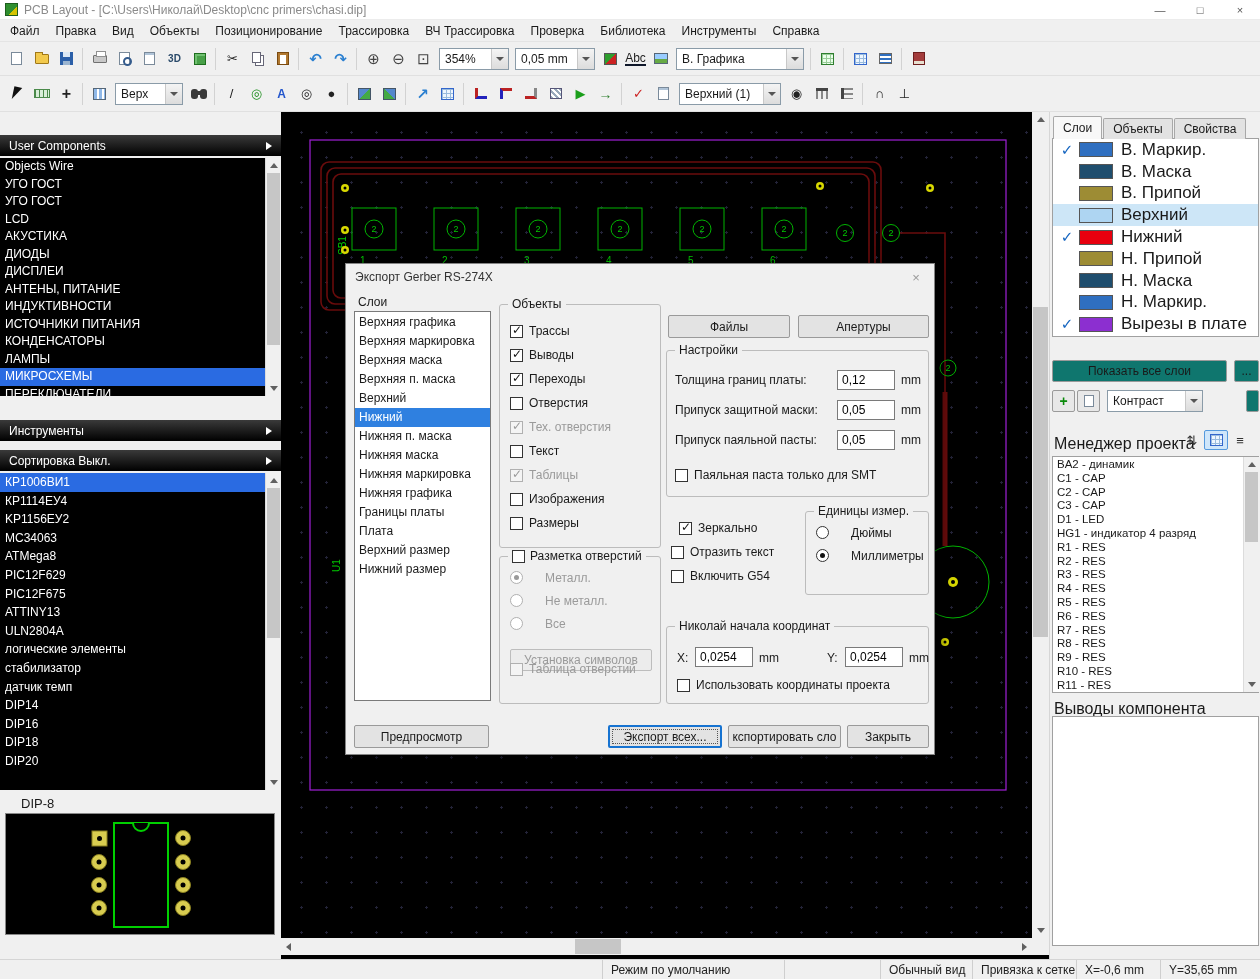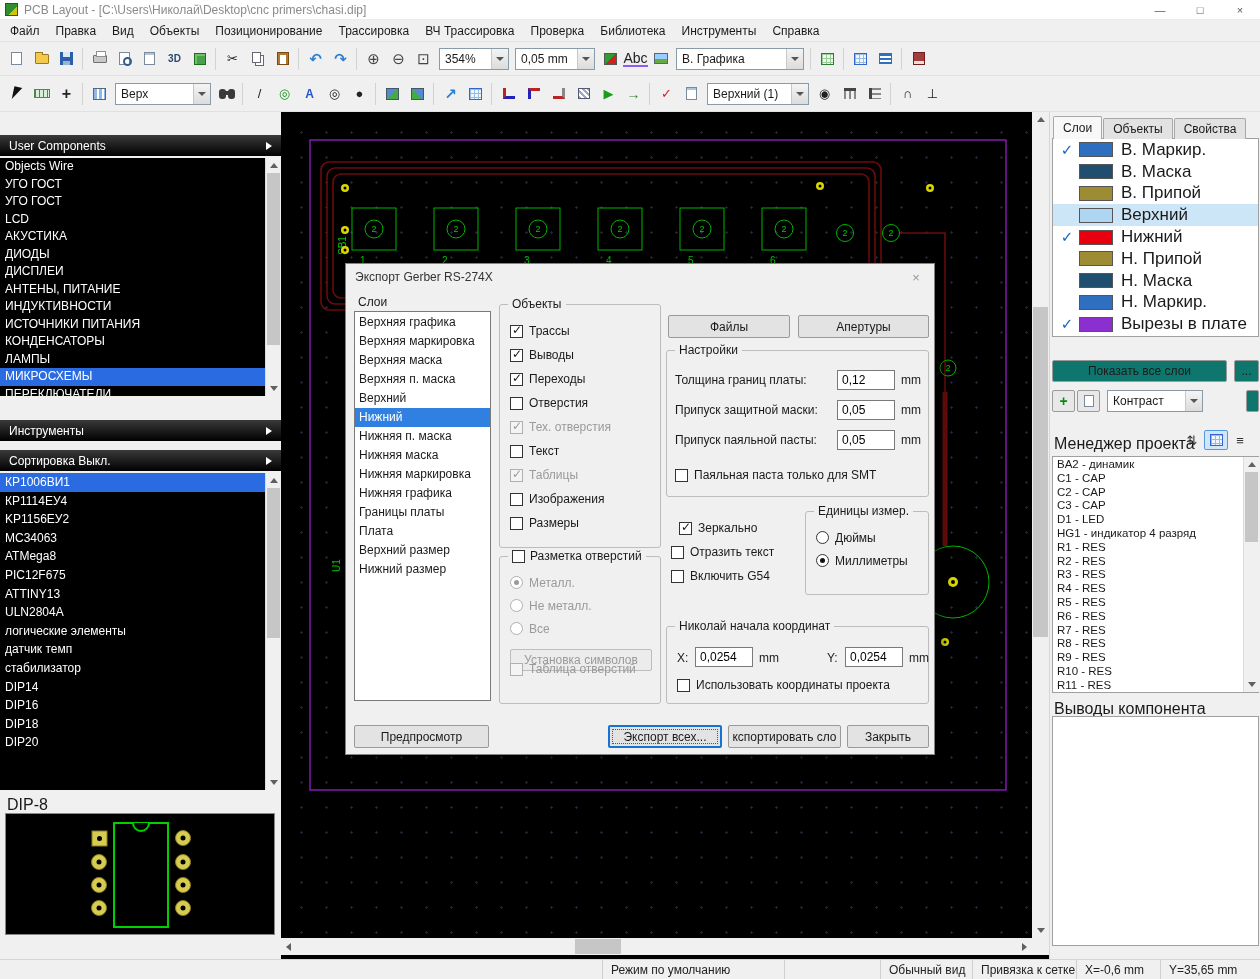--- a/index.html
+++ b/index.html
@@ -42,21 +42,21 @@
 .ic-preview .g::after{content:"";position:absolute;right:-3px;bottom:-2px;width:5px;height:5px;border:2px solid #345b8c;border-radius:50%}
 .ic-report .g{width:11px;height:13px;background:#fff;border:1px solid #7a8a9a;box-shadow:inset 0 2px 0 #b0c4d8}
 .ic-3d .g{font-weight:bold;font-size:10px;color:#2a4a6a}
 .ic-pattern .g{width:12px;height:12px;background:#48a048;border:1px solid #1e6e1e;box-shadow:inset 2px 2px 0 #70c070}
 .ic-copy .g{width:9px;height:11px;background:#fff;border:1px solid #667;box-shadow:3px 3px 0 -1px #fff,3px 3px 0 0 #667;margin:-3px 0 0 -3px}
 .ic-paste .g{width:12px;height:13px;background:#b07830;border:1px solid #7a4a10;position:relative}
 .ic-paste .g::before{content:"";position:absolute;left:2px;top:2px;width:6px;height:9px;background:#fff}
 .ic-undo .g{color:#2a7fd0;font-size:15px;font-weight:bold}
 .ic-zoom .g{font-size:15px;color:#444}
 .ic-net .g{width:13px;height:12px;background:linear-gradient(135deg,#2e9e2e 50%,#cc2222 50%);border:1px solid #555}
-.ic-abc .g{font-size:14px;color:#222;border-bottom:2px solid #8b5cf6}
+.ic-abc .g{font-size:12px;color:#222;border-bottom:2px solid #0f172a}
 .ic-img .g{width:14px;height:11px;border:1px solid #567;background:linear-gradient(#9cf 55%,#6a4 45%)}
 .ic-gridgreen .g{width:13px;height:12px;border:1px solid #2e7e2e;background-image:linear-gradient(#9c9 1px,transparent 1px),linear-gradient(90deg,#9c9 1px,transparent 1px);background-size:4px 4px;background-color:#eaffea}
 .ic-gridblue .g{width:13px;height:12px;border:1px solid #36c;background-image:linear-gradient(#9bd 1px,transparent 1px),linear-gradient(90deg,#9bd 1px,transparent 1px);background-size:4px 4px;background-color:#eef6ff}
 .ic-layers .g{width:13px;height:11px;background:repeating-linear-gradient(#2f6fc0 0 2px,#fff 2px 4px);border:1px solid #666}
 .ic-lib .g{width:12px;height:13px;background:#a33c3c;border:1px solid #6e1e1e;box-shadow:inset 0 -3px 0 #e8e0d0}
 .ic-cursor .g{width:0;height:0;border-top:13px solid #111;border-right:8px solid transparent;transform:rotate(12deg)}
 .ic-ruler .g{width:16px;height:9px;background:#d8eed8;border:1px solid #4a8a4a;background-image:repeating-linear-gradient(90deg,#4a8a4a 0 1px,transparent 1px 4px)}
 .ic-origin .g{font-size:16px;font-weight:bold;color:#222}
 .ic-columns .g{width:13px;height:12px;border:1px solid #567;background:repeating-linear-gradient(90deg,#8fb8e8 0 3px,#fff 3px 5px)}
 .ic-bino .g{width:16px;height:10px;position:relative}
@@ -89,21 +89,21 @@
 .lp-header{position:absolute;left:0;width:281px;height:21px;background:linear-gradient(#3a3a3a,#000);color:#fff;display:flex;align-items:center;padding:0 9px;font-size:12px}
 .lp-header .arr{margin-left:auto}
 .arr-left{width:0;height:0;border-top:4px solid transparent;border-bottom:4px solid transparent;border-right:6px solid #fff}
 .arr-right{width:0;height:0;border-top:4px solid transparent;border-bottom:4px solid transparent;border-left:6px solid #fff}
 .black-list{position:absolute;left:0;width:281px;background:#000;overflow:hidden}
 .bl-item{height:17.5px;line-height:17.5px;color:#fff;padding-left:5px;font-size:12px;white-space:nowrap}
 .bl-item.selected{background:#2a6be2}
 .lib-list{top:46px;height:238px}
 .comp-list{top:361px;height:317px}
 .comp-list .bl-item{height:18.6px;line-height:18.6px}
-.preview-label{position:absolute;left:7px;top:684px;font-size:16px}
+.preview-label{position:absolute;left:21px;top:684px;font-size:13px}
 .preview-box{position:absolute;left:5px;top:701px;width:270px;height:122px;background:#000;border:1px solid #888}
 
 
 .vsb{position:absolute;right:0;top:0;width:16px;bottom:0;background:#f0f0f0;border-left:1px solid #dcdcdc;display:flex;flex-direction:column}
 .sb-btn{height:15px;display:flex;align-items:center;justify-content:center;background:#f0f0f0;flex:none}
 .sb-btn.h{width:15px;height:100%}
 .sb-track{flex:1;position:relative}
 .sb-thumb{position:absolute;left:1px;right:1px;background:#c6c6c6}
 .sb-thumb.h{top:1px;bottom:1px;left:auto;right:auto}
 .tri-up{width:0;height:0;border-left:4px solid transparent;border-right:4px solid transparent;border-bottom:5px solid #606060}
@@ -133,21 +133,21 @@
 .btn{position:absolute;display:flex;align-items:center;justify-content:center;background:#e3e3e3;border:1px solid #9a9a9a;font-size:12px;border-radius:2px;overflow:hidden;white-space:nowrap}
 .btn.focused{border:2px solid #1673d1;outline:1px dotted #555;outline-offset:-5px}
 .btn.disabled{color:#9a9a9a;border-color:#bdbdbd;background:#ececec}
 .txt{position:absolute;border:1px solid #7a7a7a;height:20px;font-size:12px;padding:0 4px;font-family:inherit;background:#fff}
 .chk{display:flex;align-items:center;gap:6px;font-size:12px;height:24px}
 .cb{width:13px;height:13px;background:#fff;border:1px solid #333;position:relative;flex:none}
 .chk.checked .cb::after{content:"✓";position:absolute;left:1px;top:-3px;font-size:12px;font-weight:bold;color:#111}
 .chk.disabled{color:#9a9a9a}
 .chk.disabled .cb{border-color:#b0b0b0;background:#f4f4f4}
 .chk.disabled .cb::after{color:#9a9a9a}
-.rdo{display:flex;align-items:center;gap:6px;font-size:12px;height:23px}
+.rdo{display:flex;align-items:flex-start;gap:22px;font-size:12px;height:23px}
 .rb{width:13px;height:13px;border:1px solid #333;border-radius:50%;background:#fff;position:relative;flex:none}
 .rdo.selected .rb::after{content:"";position:absolute;left:3px;top:3px;width:5px;height:5px;border-radius:50%;background:#111}
 .rdo.disabled{color:#9a9a9a}
 .rdo.disabled .rb{border-color:#b0b0b0}
 .rdo.disabled.selected .rb::after{background:#9a9a9a}
 .abs{position:absolute}
 .set-row{display:flex;align-items:center;height:30px}
 .set-label{width:162px;font-size:12px;flex:none}
 .set-row .txt{position:static;width:58px;flex:none}
 .unit{margin-left:6px}
@@ -322,21 +322,21 @@
           <span class="g"></span>
         </span>
         <span class="tbi ic-origin">
           <span class="g">+</span>
         </span>
         <span class="tbi sep"></span>
         <span class="tbi ic-columns">
           <span class="g"></span>
         </span>
       </div>
-    <div class="combo" style="width:96px">
+    <div class="combo" style="width:68px">
       <span class="combo-text">Верх</span>
       <span class="combo-btn">
           <i class="dn"></i>
         </span>
     </div>
     <div class="tb-group">
 
     <span class="tbi ic-bino">
           <span class="g"></span>
         </span>
@@ -468,26 +468,27 @@
       <span class="arr arr-right"></span>
     </div>
 
     <div class="black-list comp-list">
 
     <div class="bl-item selected">КР1006ВИ1</div>
         <div class="bl-item">КР1114ЕУ4</div>
         <div class="bl-item">KP1156EУ2</div>
         <div class="bl-item">MC34063</div>
         <div class="bl-item">ATMega8</div>
+        <div class="bl-item">PIC12F629</div>
         <div class="bl-item">PIC12F675</div>
         <div class="bl-item">ATTINY13</div>
         <div class="bl-item">ULN2804A</div>
         <div class="bl-item">логические элементы</div>
+        <div class="bl-item">стабилизатор</div>
         <div class="bl-item">датчик темп</div>
-        <div class="bl-item">стабилизатор</div>
         <div class="bl-item">DIP14</div>
         <div class="bl-item">DIP16</div>
         <div class="bl-item">DIP18</div>
         <div class="bl-item">DIP20</div>
       </div>
     <div class="vsb" style="top:361px;height:317px;bottom:auto">
       <span class="sb-btn">
           <i class="tri-up"></i>
         </span>
       <span class="sb-track">

